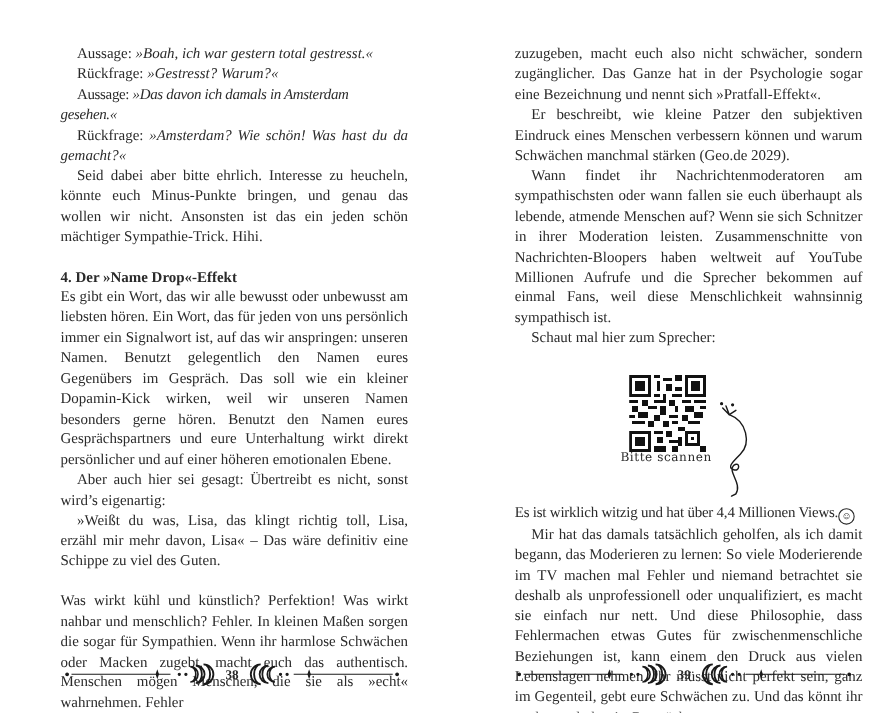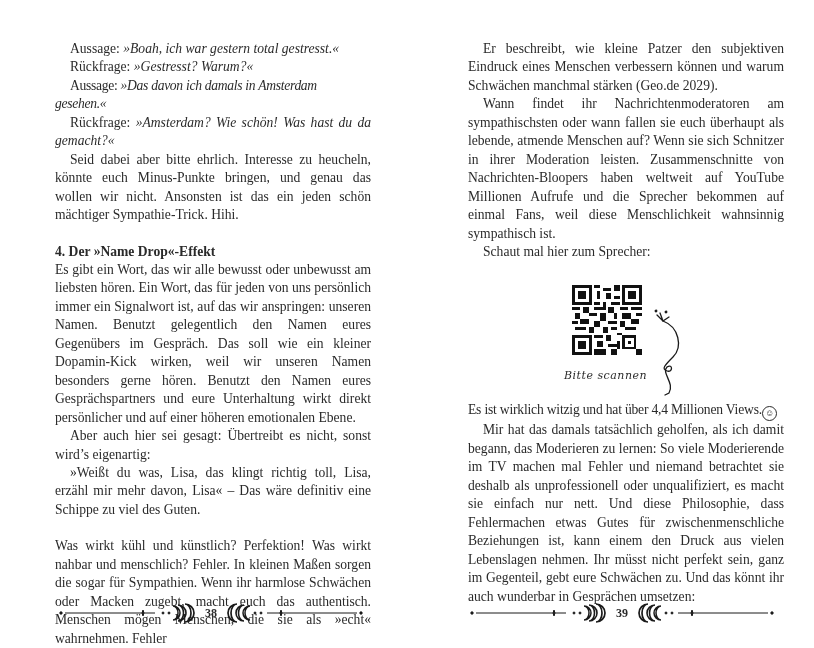--- a/index.html
+++ b/index.html
@@ -9,21 +9,21 @@
           text-align: justify; hyphens: manual; }
   .page.left { left: 55px; }
   .page.right { left: 468px; }
   .page p { margin: 0; }
   .indent { text-indent: 15px; }
   .gap { height: 18px; }
   .heading { font-weight: bold; text-align: left; }
   .ital { font-style: italic; }
   .qr-block { position: relative; height: 122px; margin-top: 18px; }
   .qr { position: absolute; left: 104px; top: 6px; width: 70px; height: 70px; }
-  .qr-caption { position: absolute; left: 96px; top: 88px; font-style: italic; font-size: 11px;
+  .qr-caption { position: absolute; left: 96px; top: 72px; font-size: 11px;
                 font-family: "DejaVu Serif", serif; letter-spacing: 0.5px; }
   .arrow { position: absolute; left: 183px; top: 30px; width: 36px; height: 90px; }
   .footer { position: absolute; top: 590px; height: 22px; width: 330px; margin-top: 12px; }
   .footer.left { left: 55px; }
   .footer.right { left: 466px; }
   .footer svg { position: absolute; left: 0; top: 0; }
   .pagenum { position: absolute; top: 4px; font-size: 12px; font-weight: bold; width: 30px; text-align: center; }
   .smile { display: inline-block; width: 13px; height: 13px; border: 1.3px solid #2a2a2a; border-radius: 50%;
            font-size: 9px; line-height: 12px; text-align: center; vertical-align: -2px; text-indent: 0; }
 </style>
@@ -71,20 +71,21 @@
         <circle cx="206" cy="11" r="1"></circle>
       <line x1="212" y1="11" x2="302" y2="11" stroke-width="1"></line>
       <path d="M226 8 L227 11 L226 14 L225 11 Z"></path>
       <circle cx="306" cy="11" r="1.2"></circle>
     </g>
   </svg>
   <span class="pagenum" style="left:141px">38</span>
 </div>
 
 <div class="page right">
+  <p>zuzugeben, macht euch also nicht schwächer, sondern zugänglicher. Das Ganze hat in der Psychologie sogar eine Bezeichnung und nennt sich »Pratfall-Effekt«.</p>
   <p class="indent">Er beschreibt, wie kleine Patzer den subjektiven Eindruck eines Menschen verbessern können und warum Schwächen manchmal stärken (Geo.de 2029).</p>
   <p class="indent">Wann findet ihr Nachrichtenmoderatoren am sympathischsten oder wann fallen sie euch überhaupt als lebende, atmende Menschen auf? Wenn sie sich Schnitzer in ihrer Moderation leisten. Zusammenschnitte von Nachrichten-Bloopers haben weltweit auf YouTube Millionen Aufrufe und die Sprecher bekommen auf einmal Fans, weil diese Menschlichkeit wahnsinnig sympathisch ist.</p>
   <p class="indent">Schaut mal hier zum Sprecher:</p>
 
   <div class="qr-block">
     <svg class="qr" viewBox="0 0 25 25" shape-rendering="crispEdges">
       <rect width="25" height="25" fill="#fff"></rect>
       <g fill="#111">
         <rect x="0" y="0" width="7" height="7"></rect>
           <rect x="1" y="1" width="5" height="5" fill="#fff"></rect>

